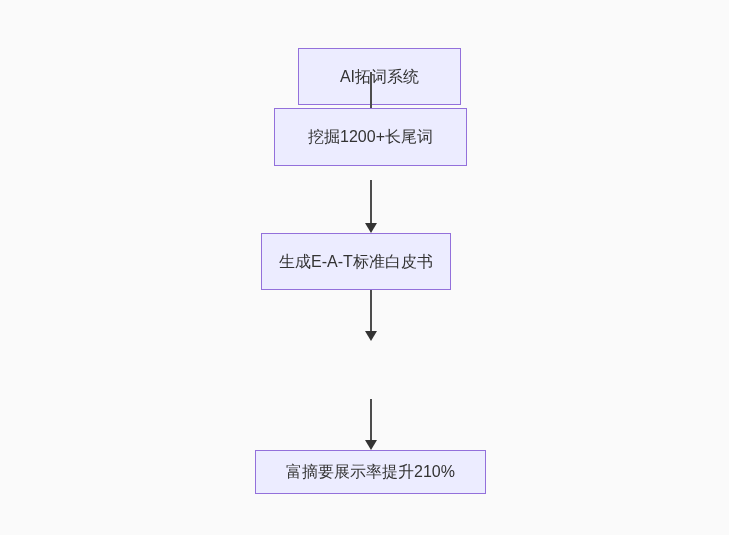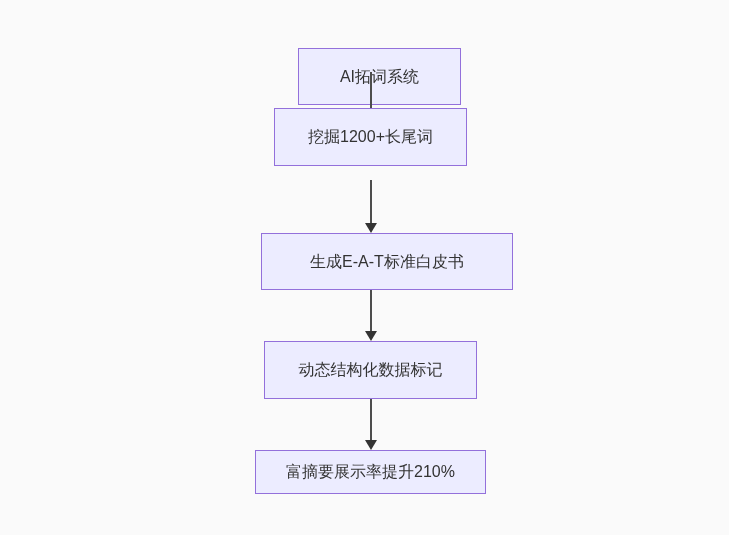--- a/index.html
+++ b/index.html
@@ -25,21 +25,21 @@
     font-size: 16px;
     line-height: 1;
     display: flex;
     align-items: center;
     justify-content: center;
     text-align: center;
     white-space: nowrap;
   }
   .node-1 { left: 298px; top: 7px;  width: 163px; height: 57px; margin-top: 41px; }
   .node-2 { left: 274px; top: 108px; width: 193px; height: 58px; }
-  .node-3 { left: 261px; top: 233px; width: 252px; height: 57px; }
+  .node-3 { left: 261px; top: 233px; width: 190px; height: 57px; }
   .node-4 { left: 264px; top: 341px; width: 213px; height: 58px; }
   .node-5 { left: 255px; top: 450px; width: 231px; height: 44px; }
 
   .arrow {
     position: absolute;
     left: 363.5px;           
     width: 14px;
     display: flex;
     flex-direction: column;
     align-items: center;
@@ -87,23 +87,20 @@
 
   <div class="node node-3">
     <span>生成E-A-T标准白皮书</span>
   </div>
 
   <div class="arrow arrow-3">
     <div class="line"></div>
     <div class="head"></div>
   </div>
 
-  <div class="node node-4">
-    <span>动态结构化数据标记</span>
-  </div>
 
   <div class="arrow arrow-4">
     <div class="line"></div>
     <div class="head"></div>
   </div>
 
   <div class="node node-5">
     <span>富摘要展示率提升210%</span>
   </div>
 

